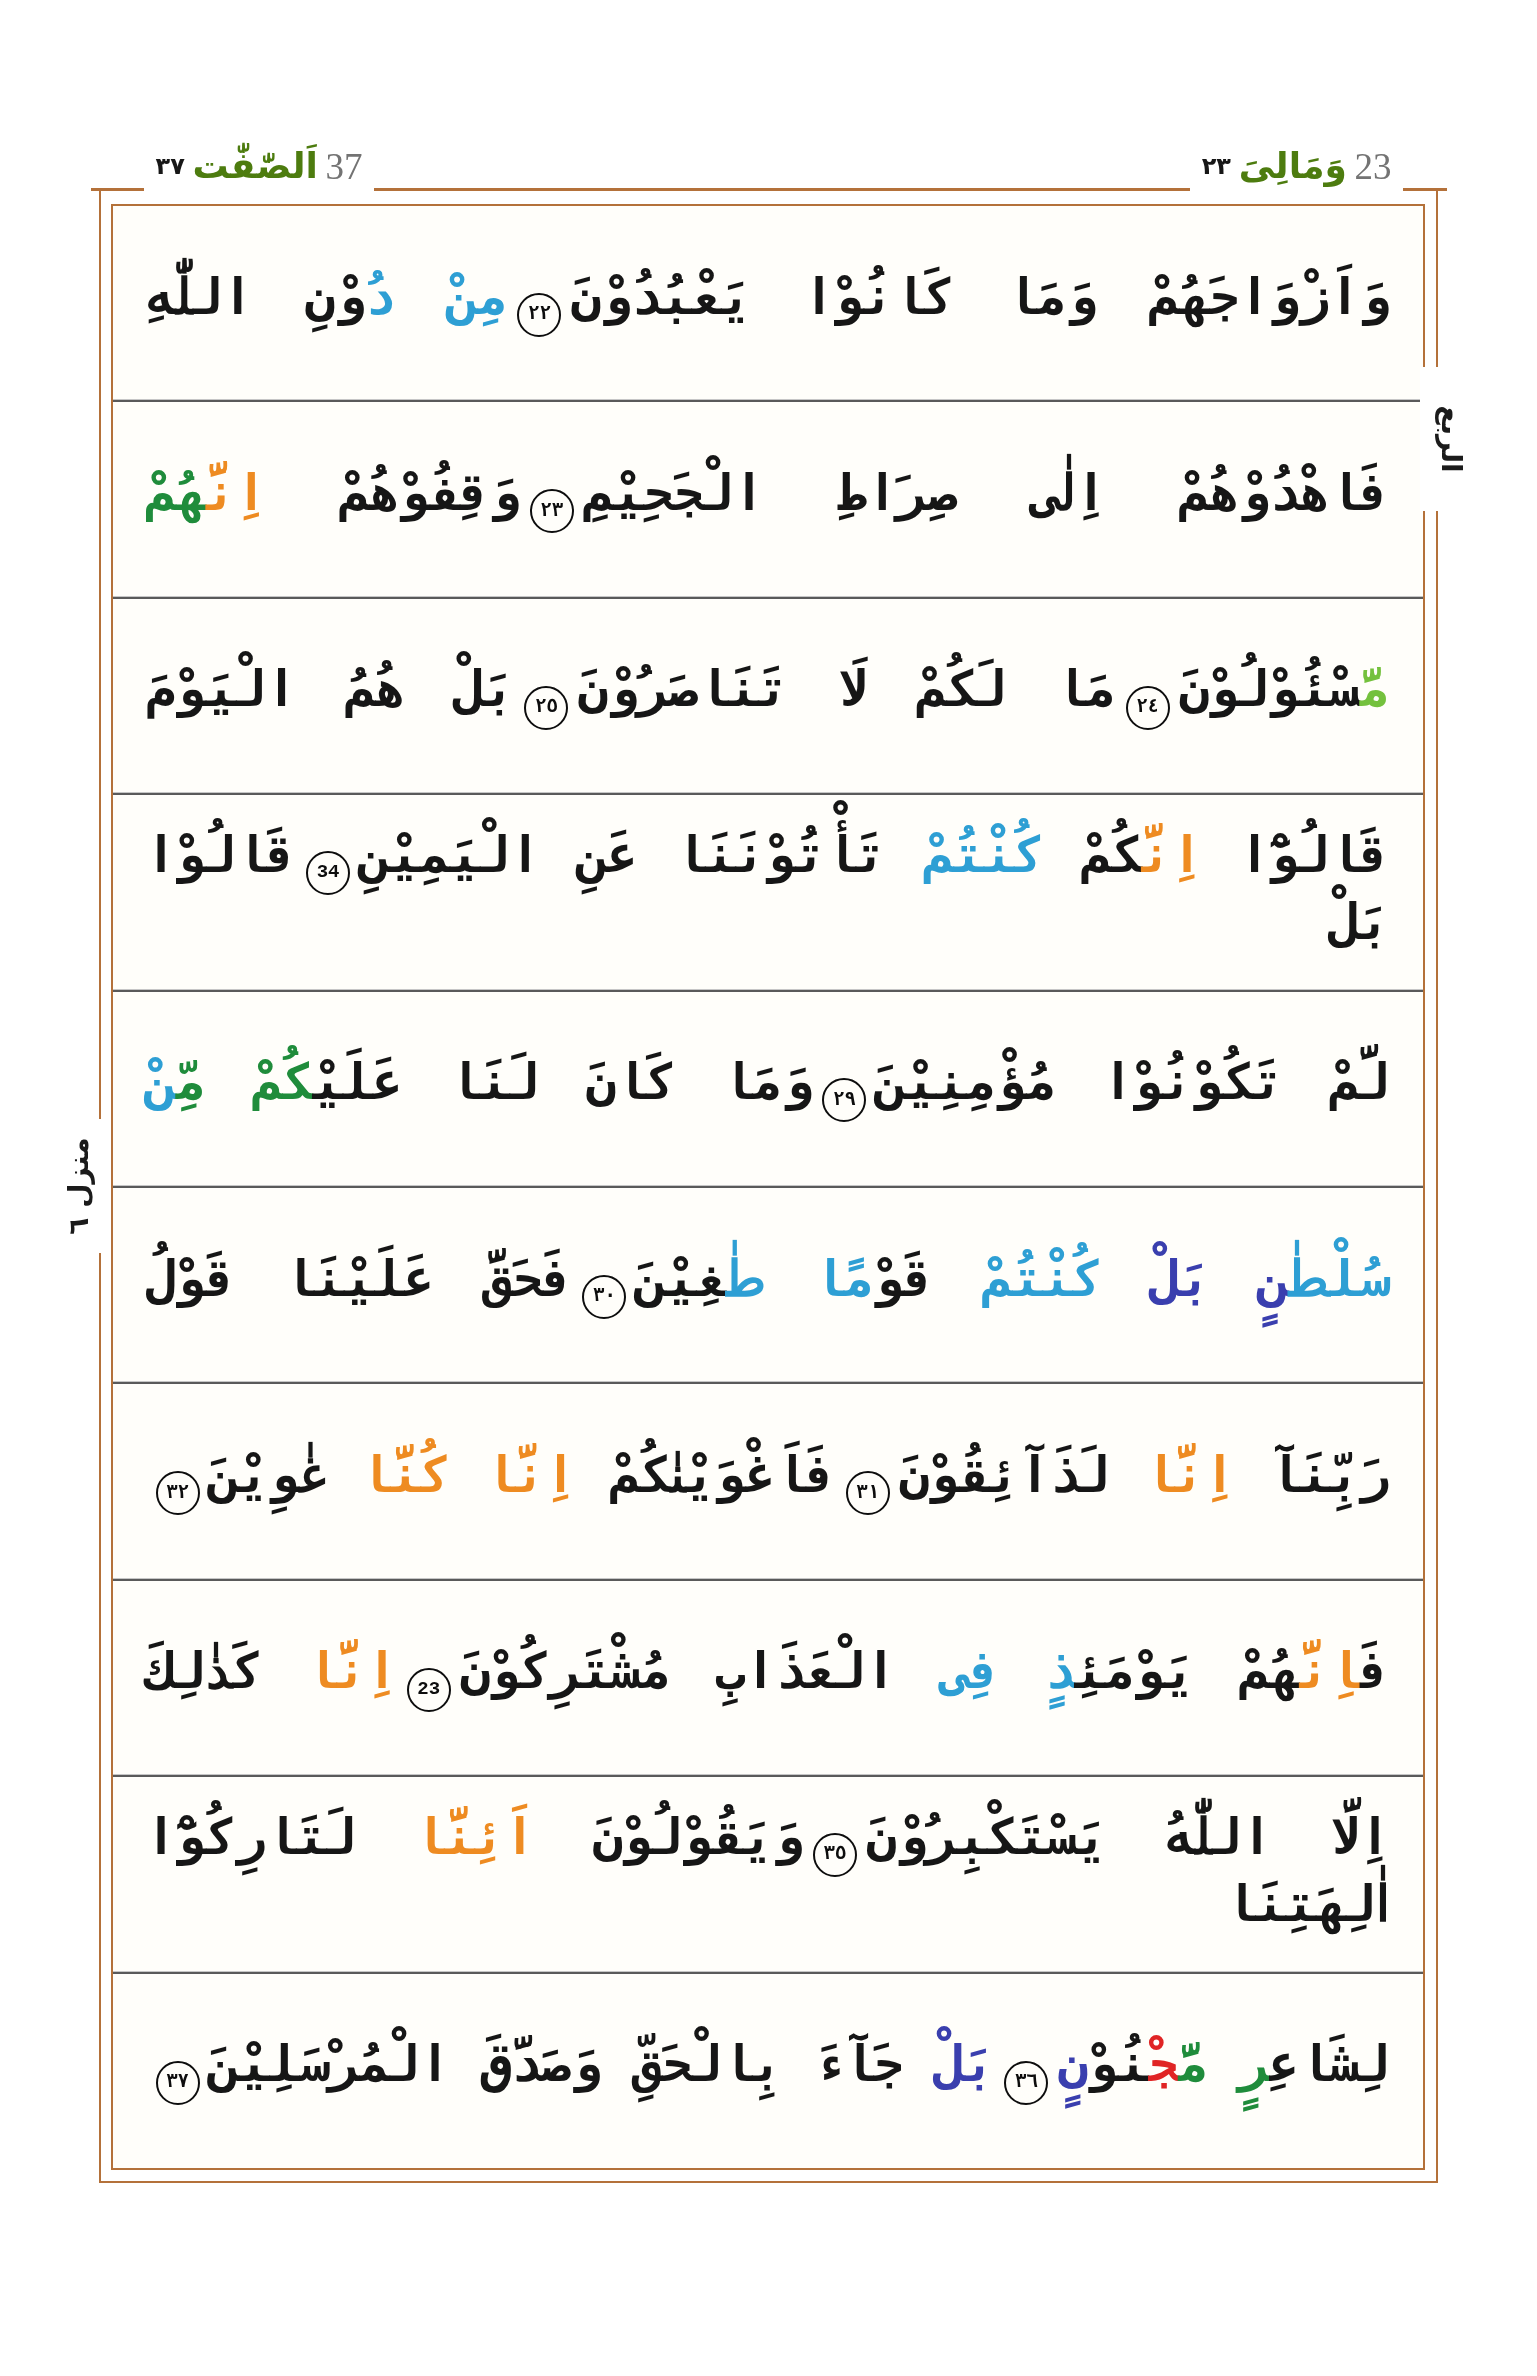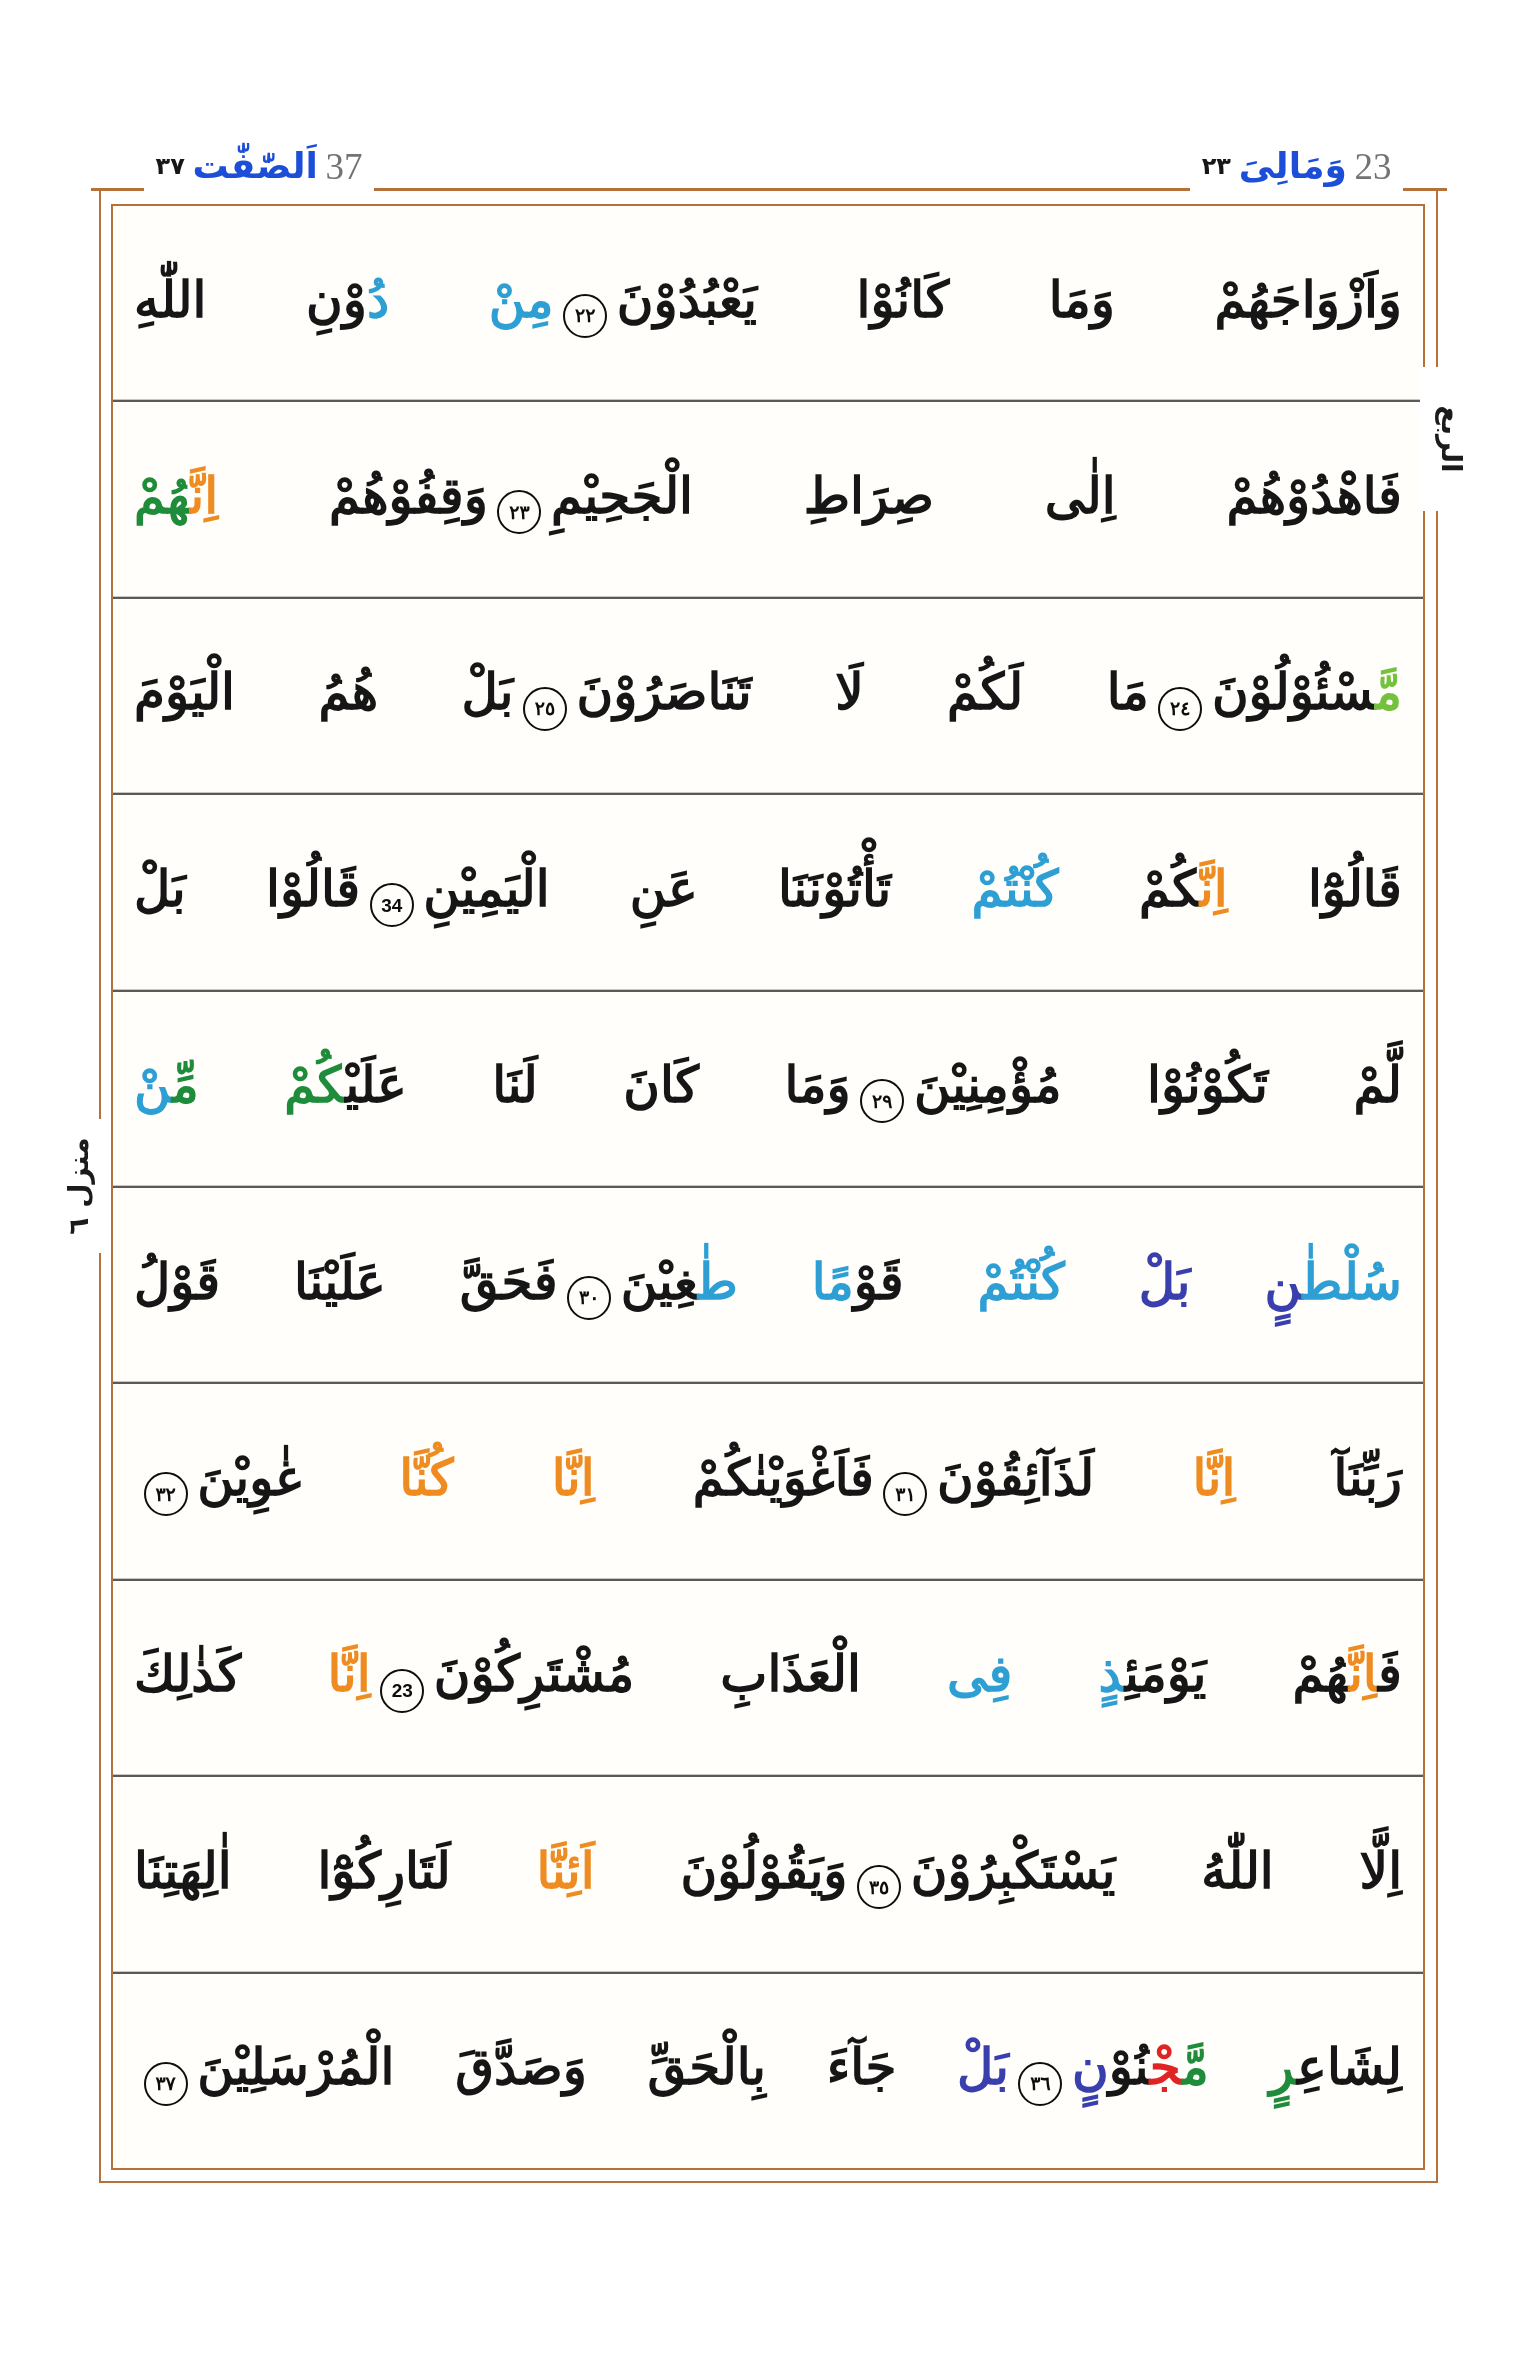--- a/index.html
+++ b/index.html
@@ -16,21 +16,21 @@
   }
   .header-label{
     position:absolute;top:136px;height:60px;z-index:2;
     display:flex;align-items:center;gap:9.6px;
   }
   .hl-group{
     background:#ffffff;display:flex;align-items:center;gap:7.7px;
     padding:0 11.5px;height:60px;
   }
   .h-name{
-    font-family:"DejaVu Sans",sans-serif;font-weight:bold;font-size:36px;color:#1d4ed8;
+    font-family:"DejaVu Sans",sans-serif;font-weight:bold;font-size:36px;color:#4d7c0f;
     line-height:1;
   }
   .h-arabic-num{
     font-family:"DejaVu Sans",sans-serif;font-weight:bold;font-size:24px;color:#171717;line-height:1;
   }
   .h-latin{
     font-family:"Liberation Serif","DejaVu Serif",serif;font-size:37px;color:#737373;line-height:1;
   }
   .header-left{left:144px;}
   .header-center{left:0;right:0;justify-content:center;gap:33px;}
@@ -43,22 +43,22 @@
   }
   .frame-inner{
     position:absolute;left:111px;top:204px;width:1314px;height:1966px;
     border:2.9px solid var(--frame_brown);box-sizing:border-box;background:#fffefa;z-index:1;
   }
   #rows{display:flex;flex-direction:column;height:100%;}
   .row{flex:1;display:flex;align-items:center;overflow:hidden;background:#fffefa;}
   .row + .row{border-top:2.9px solid var(--divider_gray);box-shadow:0 -1px 0 0 #c6c6c6;}
 
   .ayah-text{
-    width:100%;margin:0;padding:0 21px;direction:rtl;
-    font-family:Liberation Sans, sans-serif;font-weight:bold;font-size:50px;line-height:1.25;
+    width:100%;margin:12px;padding:0 21px;direction:rtl;
+    font-family:Liberation Mono, monospace;font-weight:bold;font-size:50px;line-height:1.25;
     color:var(--ink_black);
     text-align:justify;text-align-last:justify;-moz-text-align-last:justify;
   }
   .seg-k{color:var(--ink_black);}
   .seg-b{color:var(--tajweed_cyan);}
   .seg-n{color:var(--tajweed_navy);}
   .seg-o{color:var(--tajweed_orange);}
   .seg-r{color:var(--tajweed_red);}
   .seg-g{color:var(--tajweed_green);}
   .seg-lg{color:var(--tajweed_light_green);}

